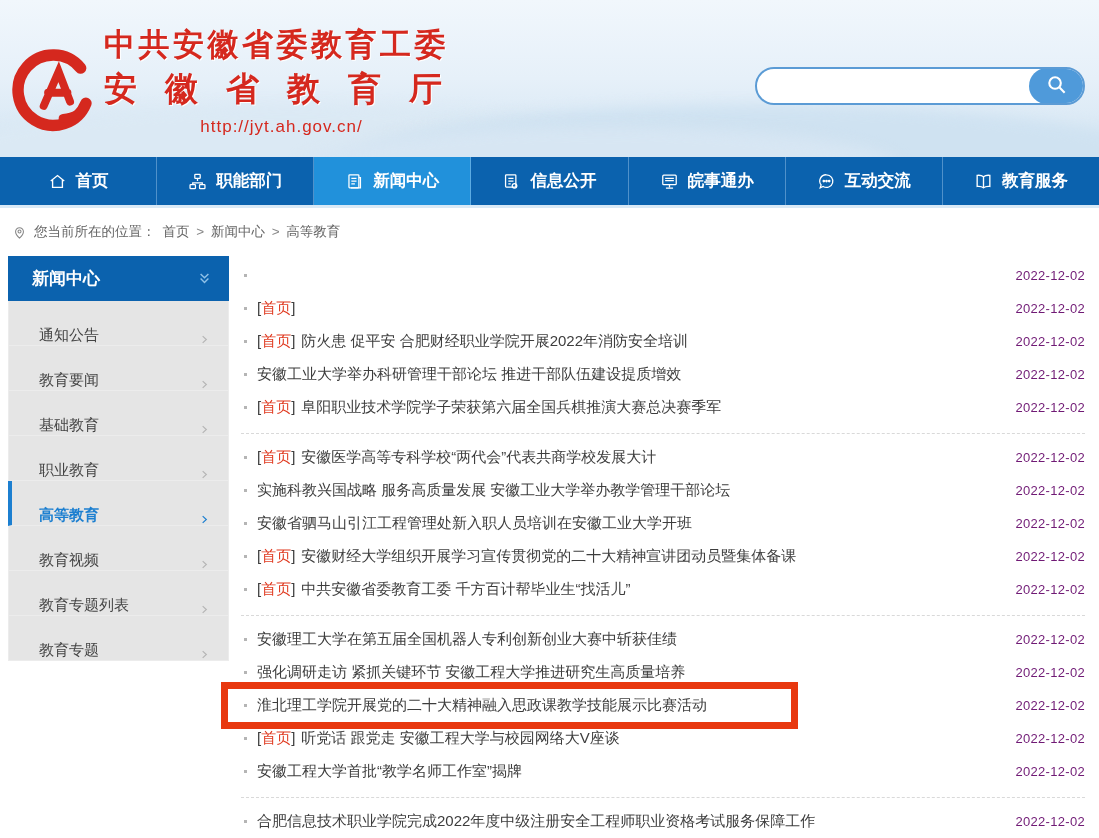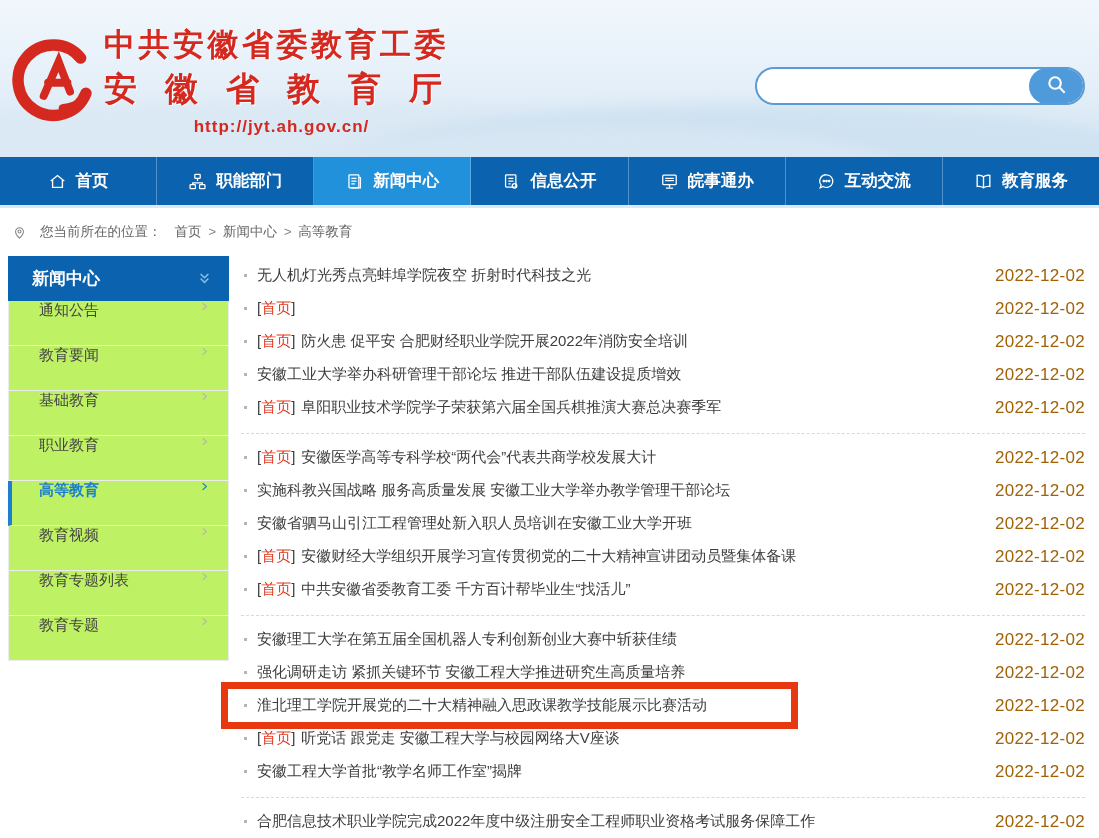--- a/index.html
+++ b/index.html
@@ -4,68 +4,68 @@
 <style>
   html,body{margin:0;padding:0}
   .page{position:relative;width:1099px;height:838px;background:#fff;overflow:hidden;
         font-family:"Liberation Sans","DejaVu Sans",sans-serif;}
   
   .header{position:relative;height:157px;background:linear-gradient(180deg,#f1f7fc 0%,#e6f0f9 50%,#d3e5f3 100%);overflow:hidden}
   .mtn{position:absolute;border-radius:50%;filter:blur(7px)}
   .mtn1{left:-90px;bottom:-78px;width:760px;height:130px;background:#dbe9f4}
   .mtn2{right:-70px;bottom:-66px;width:820px;height:118px;background:#cfe2f1}
   .mtn3{left:300px;bottom:-50px;width:600px;height:80px;background:#d7e6f3}
-  .logo-row{position:absolute;left:12px;top:24px;display:flex;align-items:center}
+  .logo-row{position:absolute;left:12px;top:24px;display:flex;align-items:flex-end}
   .logo-svg{width:88px;height:92px;color:#d5281e;flex:none}
   .titles{margin-left:4px;color:#d5281e}
   .t1{font-size:31px;font-weight:bold;letter-spacing:3.5px;white-space:nowrap;text-shadow:1px 1px 0 #fff}
   .t2{font-size:33px;font-weight:bold;letter-spacing:28px;margin-top:1px;white-space:nowrap;text-shadow:1px 1px 0 #fff}
-  .url{font-size:17px;font-weight:bold;letter-spacing:1px;margin-top:5px;width:355px;text-align:center}
+  .url{font-size:17px;font-weight:normal;letter-spacing:1px;margin-top:5px;width:355px;text-align:center}
   .search{position:absolute;right:14px;top:67px;width:330px;height:38px;background:#fff;
           border:2px solid #5b9bd5;border-radius:20px;display:flex;box-sizing:border-box;overflow:hidden}
   .search input{flex:1;border:none;outline:none;background:transparent;padding:0 14px;font-size:15px}
   .search-btn{width:55px;border:none;background:#4f9ada;color:#fff;display:flex;align-items:center;
               justify-content:center;cursor:pointer;border-radius:18px;margin:-1px}
   .search-btn svg{width:23px;height:23px}
   
   .nav{display:flex;height:48px;background:var(--nav_bg,#0b62ae)}
   .nav-item{flex:1;display:flex;align-items:center;justify-content:center;gap:9px;color:#fff;
             font-size:16.5px;font-weight:bold;border-right:1px solid rgba(165,205,238,.45);cursor:pointer}
   .nav-item:last-child{border-right:none}
   .nav-item.active{background:var(--nav_active,#2191db)}
   .nicon svg{width:19px;height:19px;display:block}
   .nav-strip{height:3px;background:#d9e9f6}
   
-  .breadcrumb{display:flex;align-items:center;gap:13px;padding:15px 0 10px 12px;color:#666;font-size:13.5px}
+  .breadcrumb{display:flex;align-items:center;gap:7px;padding:15px 0 10px 12px;color:#666;font-size:13.5px}
   .breadcrumb .bicon{color:#888;display:flex}
   .breadcrumb .bicon svg{width:15px;height:15px}
   .crumb{cursor:pointer}
   .crumb-sep{margin:0 3px;color:#888}
   
   .content{display:flex;align-items:flex-start;padding:5px 14px 0 8px}
   .sidebar{width:221px;flex:none}
   .side-header{height:45px;background:var(--nav_bg,#0b62ae);color:#fff;display:flex;align-items:center;
                font-size:17px;font-weight:bold;padding:0 16px 0 24px}
   .side-header .dchev{margin-left:auto;color:#8fc1e8;display:flex}
   .dchev svg{width:17px;height:17px}
-  .side-item{height:45px;display:flex;align-items:flex-start;padding:0 18px 0 30px;border:1px solid #ececec;
-             border-top:none;font-size:15px;color:#444;cursor:pointer;background:#bef264;box-sizing:border-box}
+  .side-item{height:45px;display:flex;align-items:flex-end;padding:0 18px 0 30px;border:1px solid #ececec;
+             border-top:none;font-size:15px;color:#444;cursor:pointer;background:#e5e5e5;box-sizing:border-box}
   .side-item .chev{margin-left:auto;color:#b5b5b5;display:flex}
   .chev svg{width:11px;height:11px}
   .side-item.active{color:var(--sidebar_active,#1c7fd0);font-weight:bold;
                     border-left:4px solid var(--sidebar_active,#1c7fd0);padding-left:27px}
   .side-item.active .chev{color:var(--sidebar_active,#1c7fd0)}
   
   .news{flex:1;margin-left:12px;padding-top:3px;min-width:0}
   .news-row{position:relative;height:33px;display:flex;align-items:center;font-size:15px;color:#3d3d3d}
   .bullet{width:3px;height:3px;background:#b5b5b5;margin:0 10px 0 3px;flex:none}
   .tag-text{color:var(--tag_red,#e03a20)}
   .tag-wrap{margin-right:6px;white-space:nowrap}
   .ntitle{cursor:pointer;white-space:nowrap;overflow:hidden;text-overflow:ellipsis}
-  .ndate{margin-left:auto;color:#a16207;font-size:17px;letter-spacing:.3px;padding-left:16px;flex:none}
+  .ndate{margin-left:auto;color:#701a75;font-size:13px;letter-spacing:.3px;padding-left:16px;flex:none}
   .divider{border-top:1px dashed #d9d9d9;margin:9px 0 7px}
   .hl-box{position:absolute;left:-20px;top:-7px;width:577px;height:47px;
           border:7px solid var(--highlight_box,#e8380f);box-sizing:border-box;pointer-events:none;z-index:2}
 </style>
 </head>
 <body>
 
 <div class="page">
 
   <div class="header">
@@ -255,21 +255,20 @@
               </svg>
             </span>
           </div>
         </div>
     </aside>
 
     <main class="news" id="news">
         <div>
           <div class="news-row">
             <span class="bullet"></span>
-            <span class="ntitle">无人机灯光秀点亮蚌埠学院夜空 折射时代科技之光</span>
             <span class="ndate">2022-12-02</span>
           </div>
           <div class="news-row">
             <span class="bullet"></span>
             <span class="tag-wrap"><span>[</span><span class="tag-text">首页</span><span>]</span></span>
             <span class="ndate">2022-12-02</span>
           </div>
           <div class="news-row">
             <span class="bullet"></span>
             <span class="tag-wrap"><span>[</span><span class="tag-text">首页</span><span>]</span></span>

